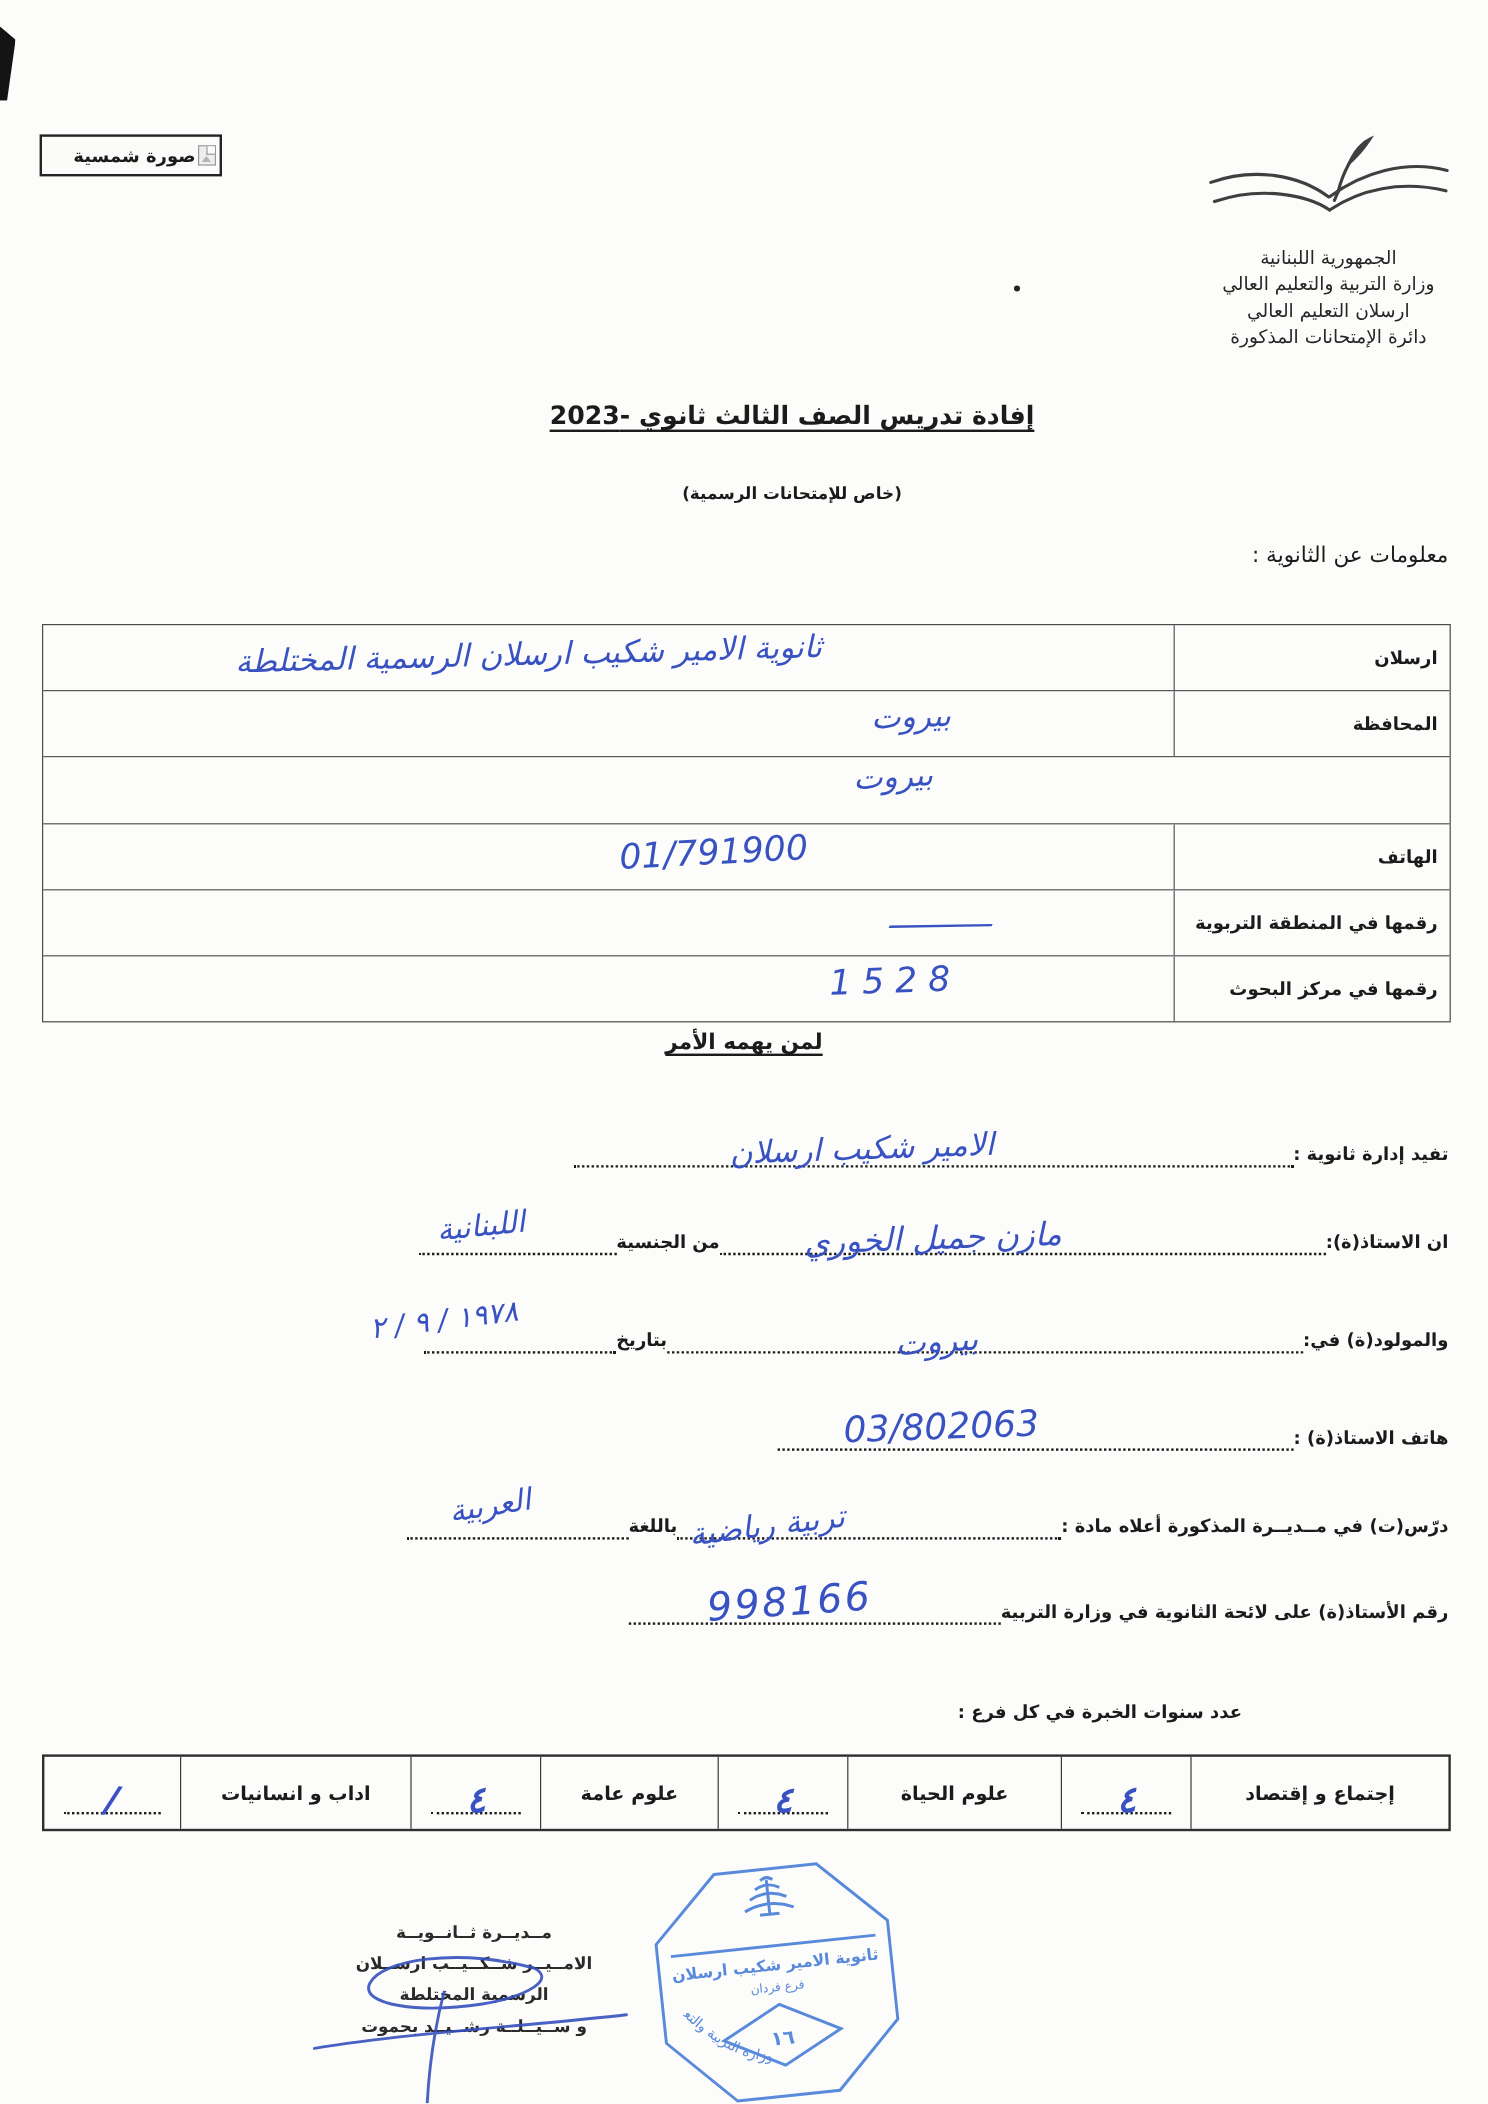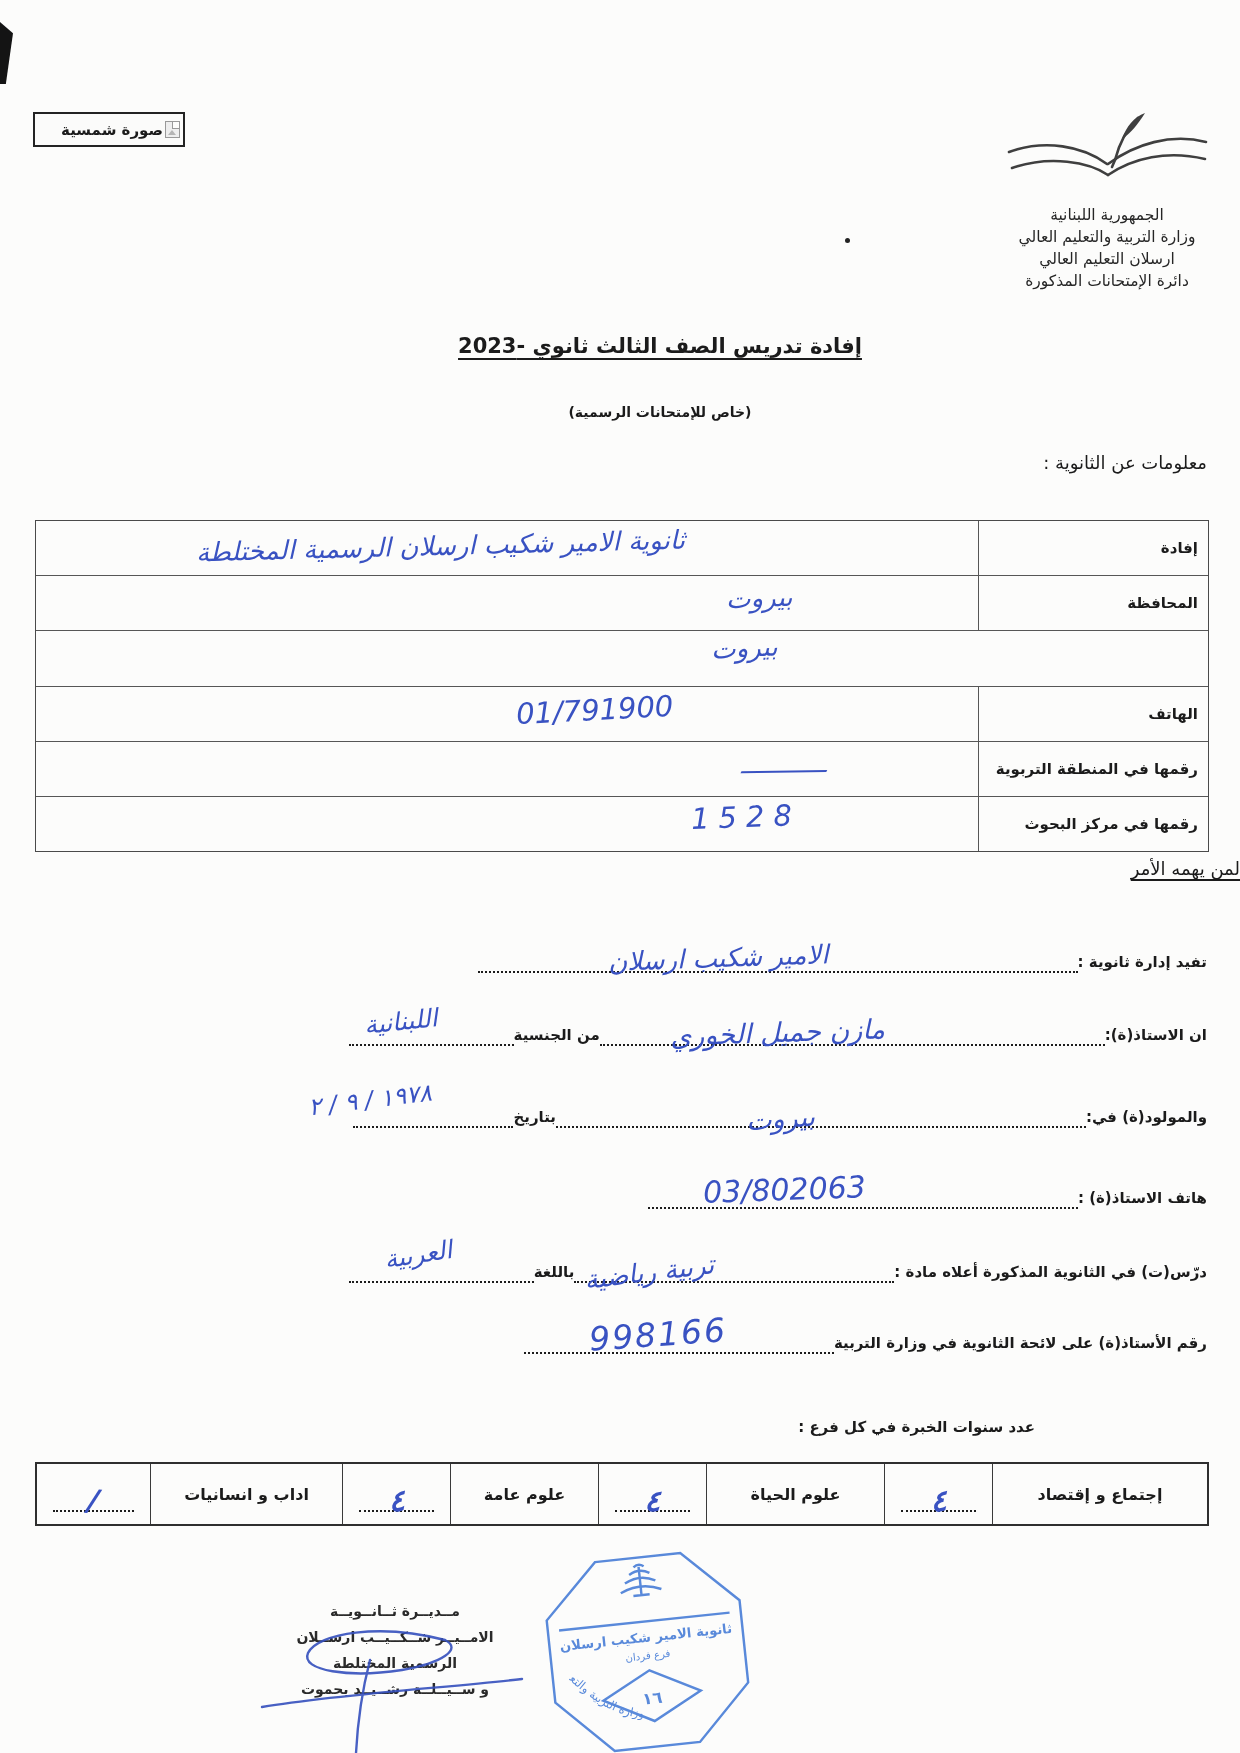--- a/index.html
+++ b/index.html
@@ -48,22 +48,22 @@
   .info-label { width:230px; border-left:1.6px solid #565656; display:flex; align-items:center;
     padding-right:10px; font-size:15px; font-weight:bold; }
   .info-value { flex:1; position:relative; }
 
   
   .hw { position:absolute; color:#3952c2; font-style:italic; white-space:nowrap;
     font-family:"DejaVu Sans",sans-serif; pointer-events:none; }
   .ltr { direction:ltr; }
 
   
-  .concern-heading { position:absolute; top:858px; left:0; width:1240px; text-align:right;
-    font-size:18px; font-weight:normal; text-decoration:underline;
+  .concern-heading { position:absolute; top:858px; left:0; width:1240px; text-align:center;
+    font-size:18px; font-weight:bold; text-decoration:underline;
     text-decoration-thickness:2px; text-underline-offset:4px; }
   .frow { position:absolute; right:33px; height:40px; display:flex; align-items:flex-end; }
   .flabel { font-size:15px; font-weight:bold; white-space:nowrap; line-height:22px; }
   .dots { position:relative; height:28px; border-bottom:2.6px dotted #1c1c1c; }
 
   
   .exp-heading { position:absolute; top:1418px; right:205px; font-size:15px; font-weight:bold; }
   .exp-table { position:absolute; left:35px; top:1462px; width:1174px; height:64px;
     border:2.2px solid #2f2f2f; display:flex; }
   .exp-cell { border-left:1.8px solid #3a3a3a; display:flex; align-items:center;
@@ -112,21 +112,21 @@
     <div class="line">دائرة الإمتحانات المذكورة</div>
   </div>
 
   <div class="title">إفادة تدريس الصف الثالث ثانوي -2023</div>
   <div class="subtitle">(خاص للإمتحانات الرسمية)</div>
 
   <div class="info-heading">معلومات عن الثانوية :</div>
 
   <div class="info-table">
     <div class="info-row">
-      <div class="info-label">إفادة</div>
+      <div class="info-label">ارسلان</div>
       <div class="info-value">
         <span class="hw" style="left:160px;top:10px;font-size:26px;transform:rotate(-1.5deg)">ثانوية الامير شكيب ارسلان الرسمية المختلطة</span>
       </div>
     </div>
     <div class="info-row">
       <div class="info-label">المحافظة</div>
       <div class="info-value">
         <span class="hw" style="left:690px;top:7px;font-size:26px;transform:rotate(-2deg)">بيروت</span>
       </div>
     </div>
@@ -187,21 +187,21 @@
   </div>
 
   <div class="frow" style="top:1169px">
     <span class="flabel" style="">هاتف الاستاذ(ة) :</span>
     <span class="dots" style="width:430px">
       <span class="hw ltr" style="left:55px;bottom:0;font-size:30px;transform:rotate(-2deg)">03/802063</span>
     </span>
   </div>
 
   <div class="frow" style="top:1243px">
-    <span class="flabel">درّس(ت) في الثانوية المذكورة أعلاه مادة :</span>
+    <span class="flabel">درّس(ت) في مــديــرة المذكورة أعلاه مادة :</span>
     <span class="dots" style="width:320px">
       <span class="hw" style="left:10px;bottom:-6px;font-size:26px;transform:rotate(-7deg)">تربية رياضية</span>
     </span>
     <span class="flabel">باللغة</span>
     <span class="dots" style="width:185px">
       <span class="hw" style="left:35px;bottom:12px;font-size:25px;transform:rotate(-9deg)">العربية</span>
     </span>
   </div>
 
   <div class="frow" style="top:1314px">

